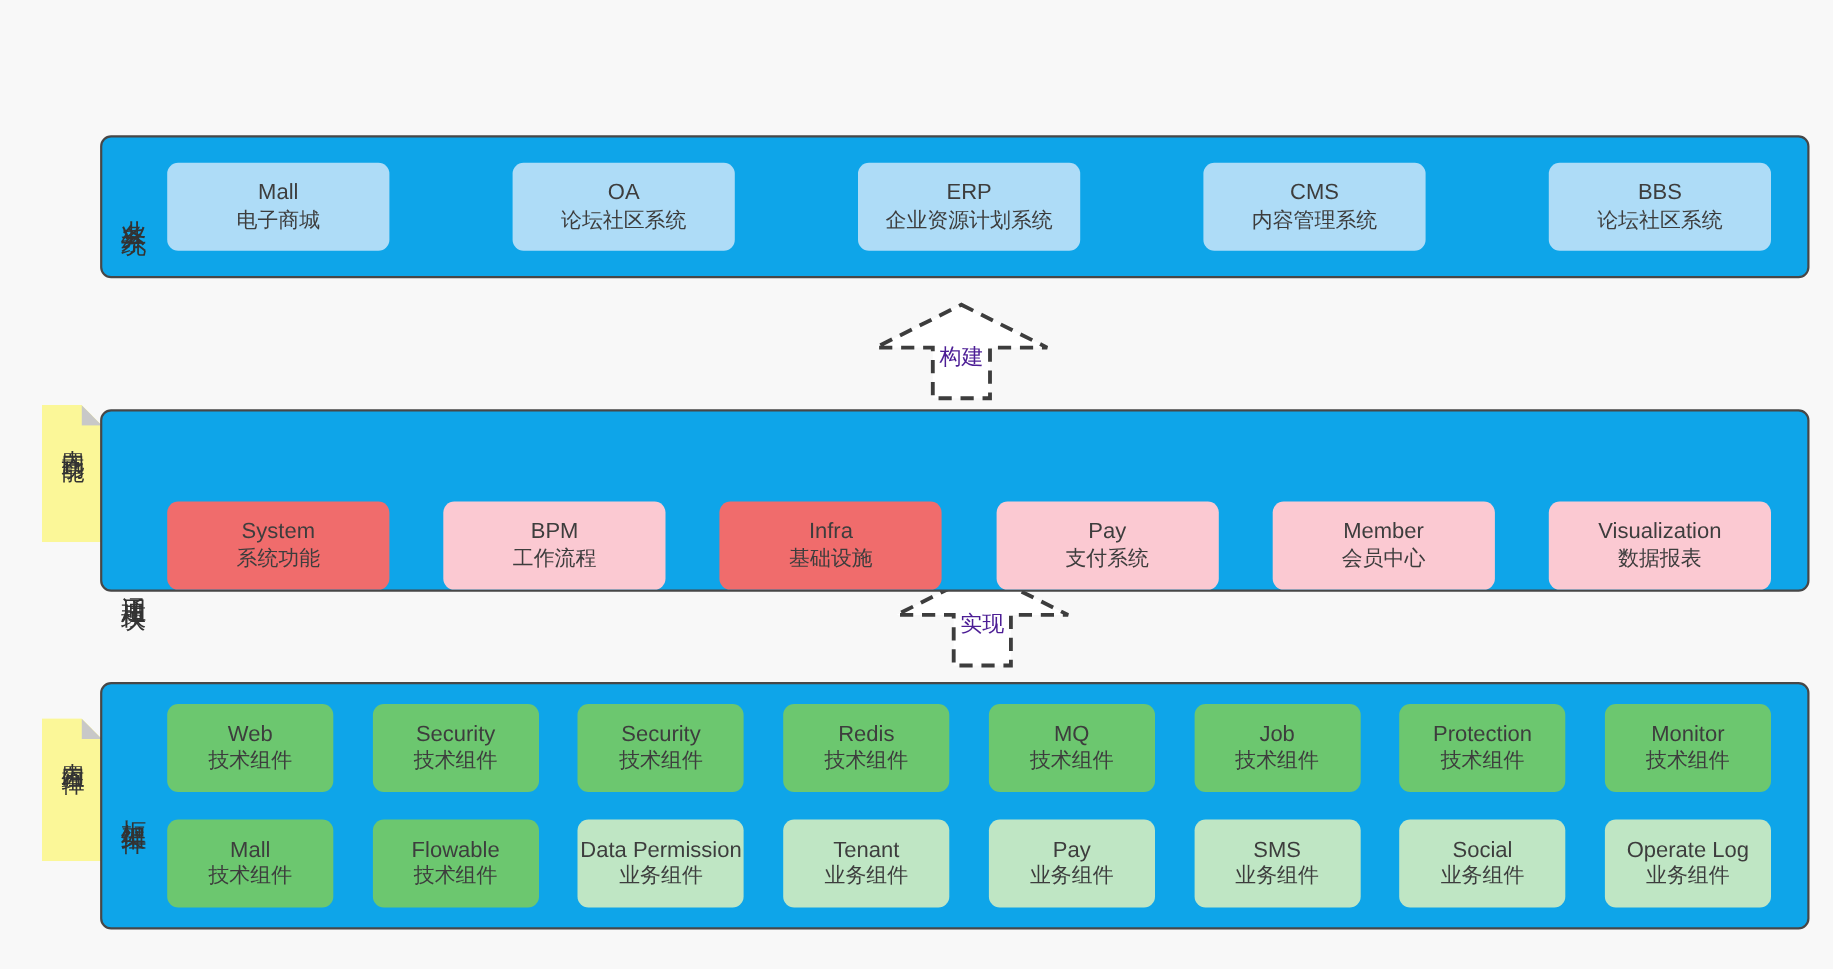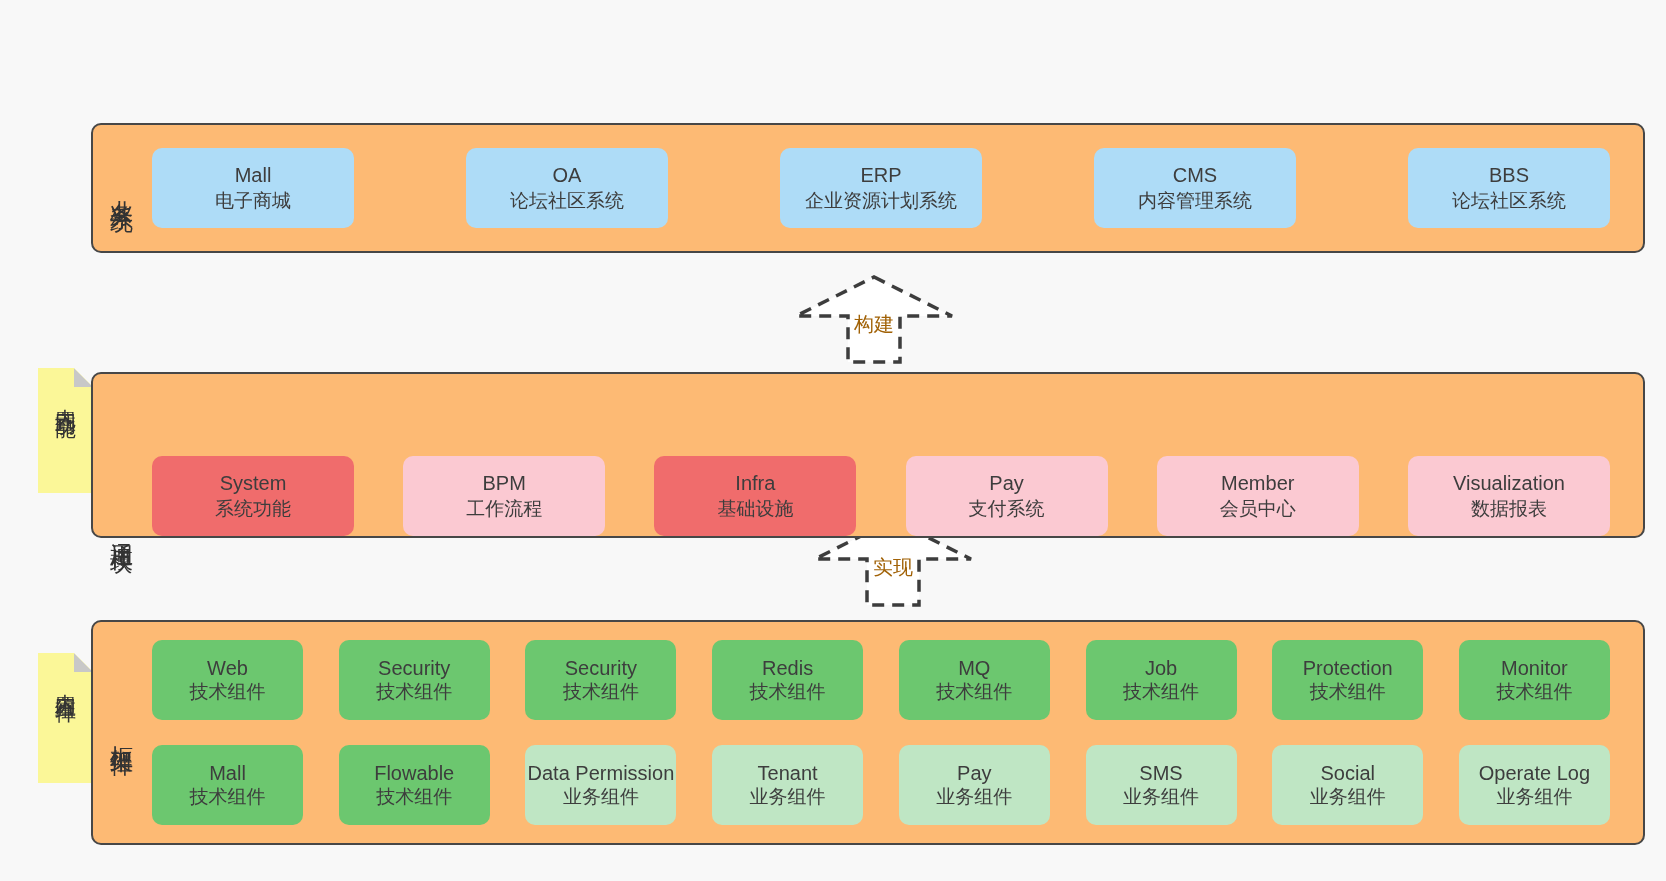--- a/index.html
+++ b/index.html
@@ -24,21 +24,21 @@
     clip-path:polygon(0 0, 0 100%, 100% 100%);
   }
   .note-text{
     writing-mode:vertical-rl;text-orientation:upright;
     font-size:21px;letter-spacing:3px;color:#333;margin-top:24px;
   }
 
   
   .panel{
     position:absolute;left:91px;width:1554px;box-sizing:border-box;
-    background:#fdba74;border:2px solid #474747;border-radius:10px;
+    background:#0ea5e9;border:2px solid #474747;border-radius:10px;
     display:flex;z-index:2;
   }
   .panel1{top:123px;height:130px;}
   .panel2{top:372px;height:166px;align-items:flex-end;}
   .panel3{top:620px;height:225px;align-items:center;}
   .vlabel-col{width:59px;display:flex;align-items:center;justify-content:center;flex:none;}
   .vlabel{
     writing-mode:vertical-rl;text-orientation:upright;
     font-size:23px;letter-spacing:3px;color:#333;
   }
@@ -61,21 +61,21 @@
   .green{background:#6cc76f;}
   .green-light{background:#bfe6c4;}
 
   
   .arrow{position:absolute;width:164px;height:92px;z-index:1;}
   .arrow1{left:792px;top:274px;}
   .arrow2{left:811px;top:517px;}
   .arrow svg{position:absolute;left:0;top:0;}
   .arrow-label{
     position:absolute;left:50%;top:36px;transform:translateX(-50%);
-    background:#ffffff;padding:1px 3px;font-size:20px;color:#a16207;white-space:nowrap;
+    background:#ffffff;padding:1px 3px;font-size:20px;color:#4c1d95;white-space:nowrap;
   }
 </style>
 </head>
 <body>
 
 <div class="stage">
 
   <div class="note note1">
     <div class="fold"></div>
     <div class="note-text">内置功能</div>

